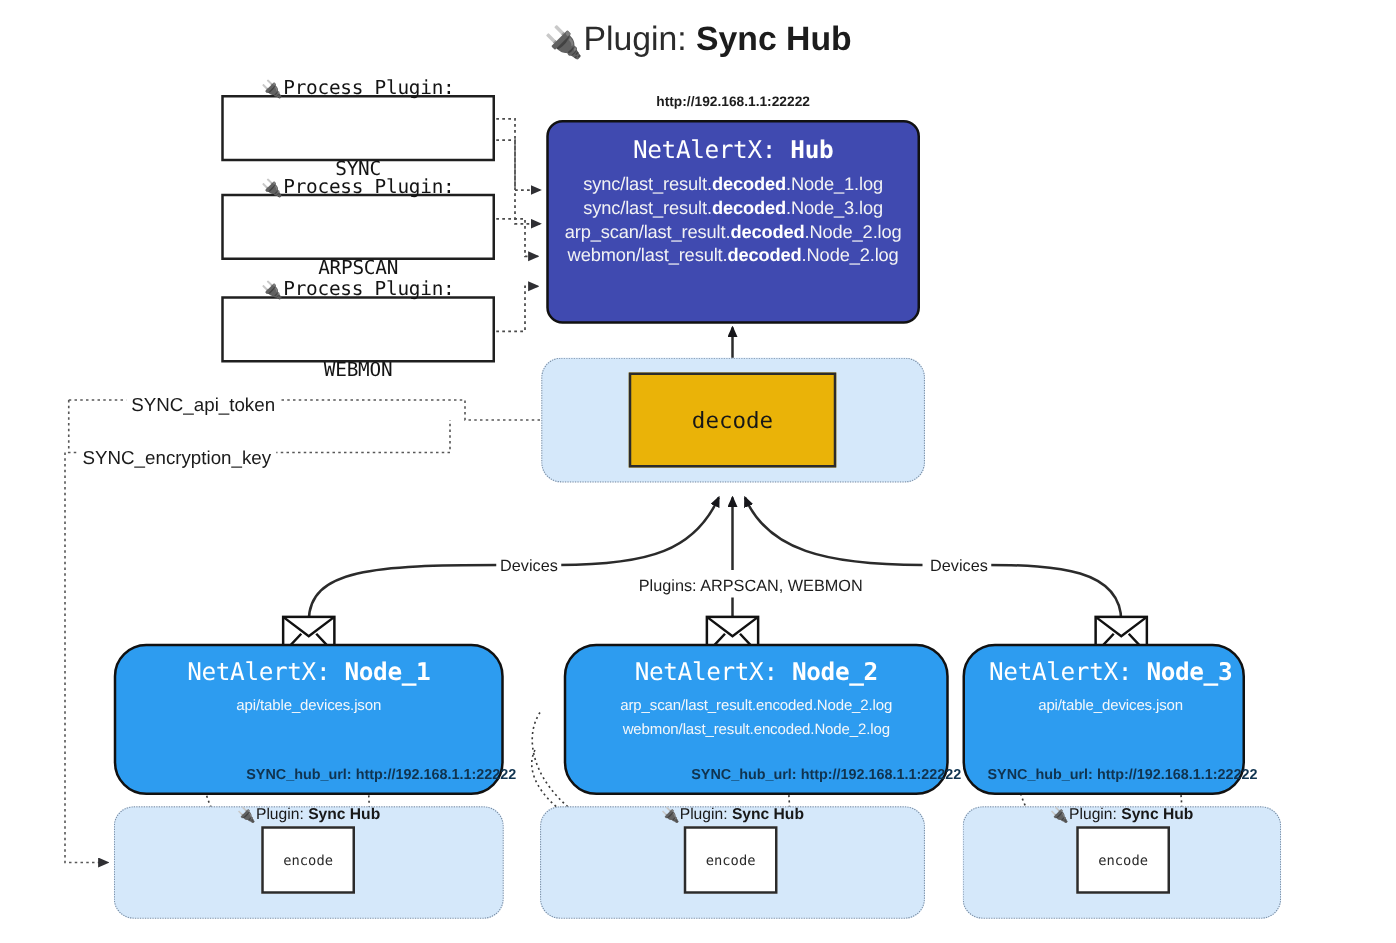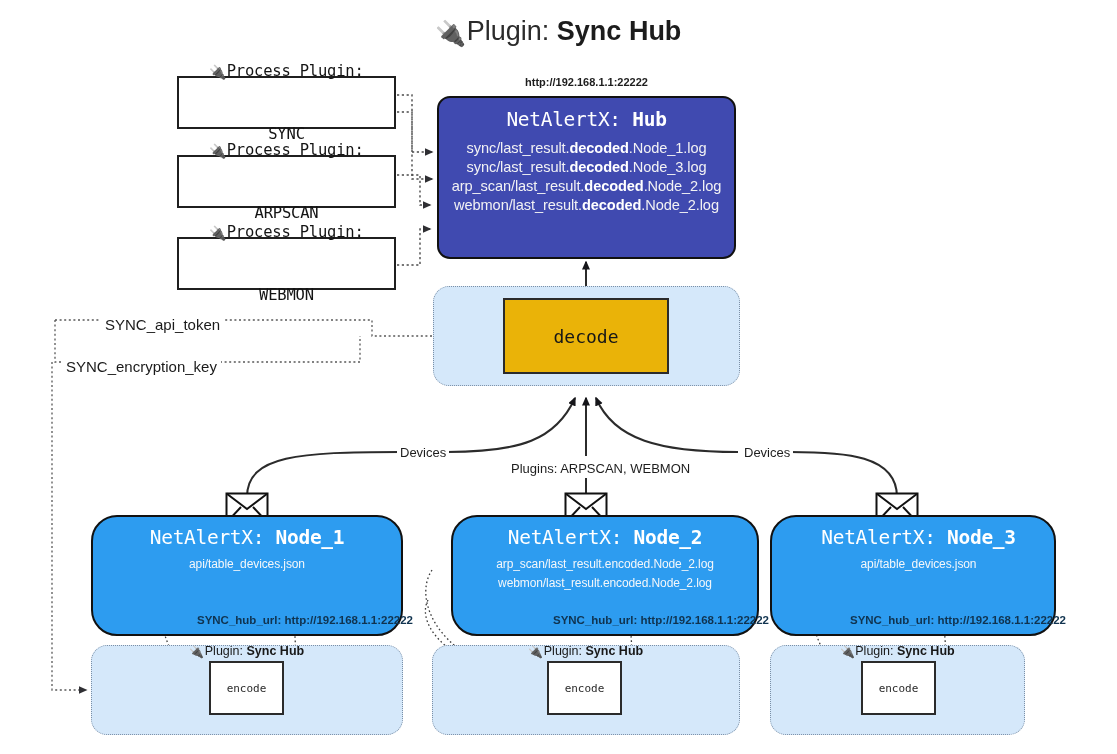--- a/index.html
+++ b/index.html
@@ -370,21 +370,21 @@
       <span>NetAlertX:</span>
       <b>Node_2</b>
     </div>
     <div class="node-lines">
       <div class="node-line">arp_scan/last_result.encoded.Node_2.log</div>
       <div class="node-line">webmon/last_result.encoded.Node_2.log</div>
     </div>
     <div class="node-foot">SYNC_hub_url: http://192.168.1.1:22222</div>
   </div>
 
-  <div class="node" style="left:770px; top:515px; width:286px;padding-left:11px;">
+  <div class="node" style="left:770px; top:515px; width:226px;padding-left:11px;">
     <div class="node-title">
       <span>NetAlertX:</span>
       <b>Node_3</b>
     </div>
     <div class="node-lines">
       <div class="node-line">api/table_devices.json</div>
     </div>
     <div class="node-foot">SYNC_hub_url: http://192.168.1.1:22222</div>
   </div>
 

